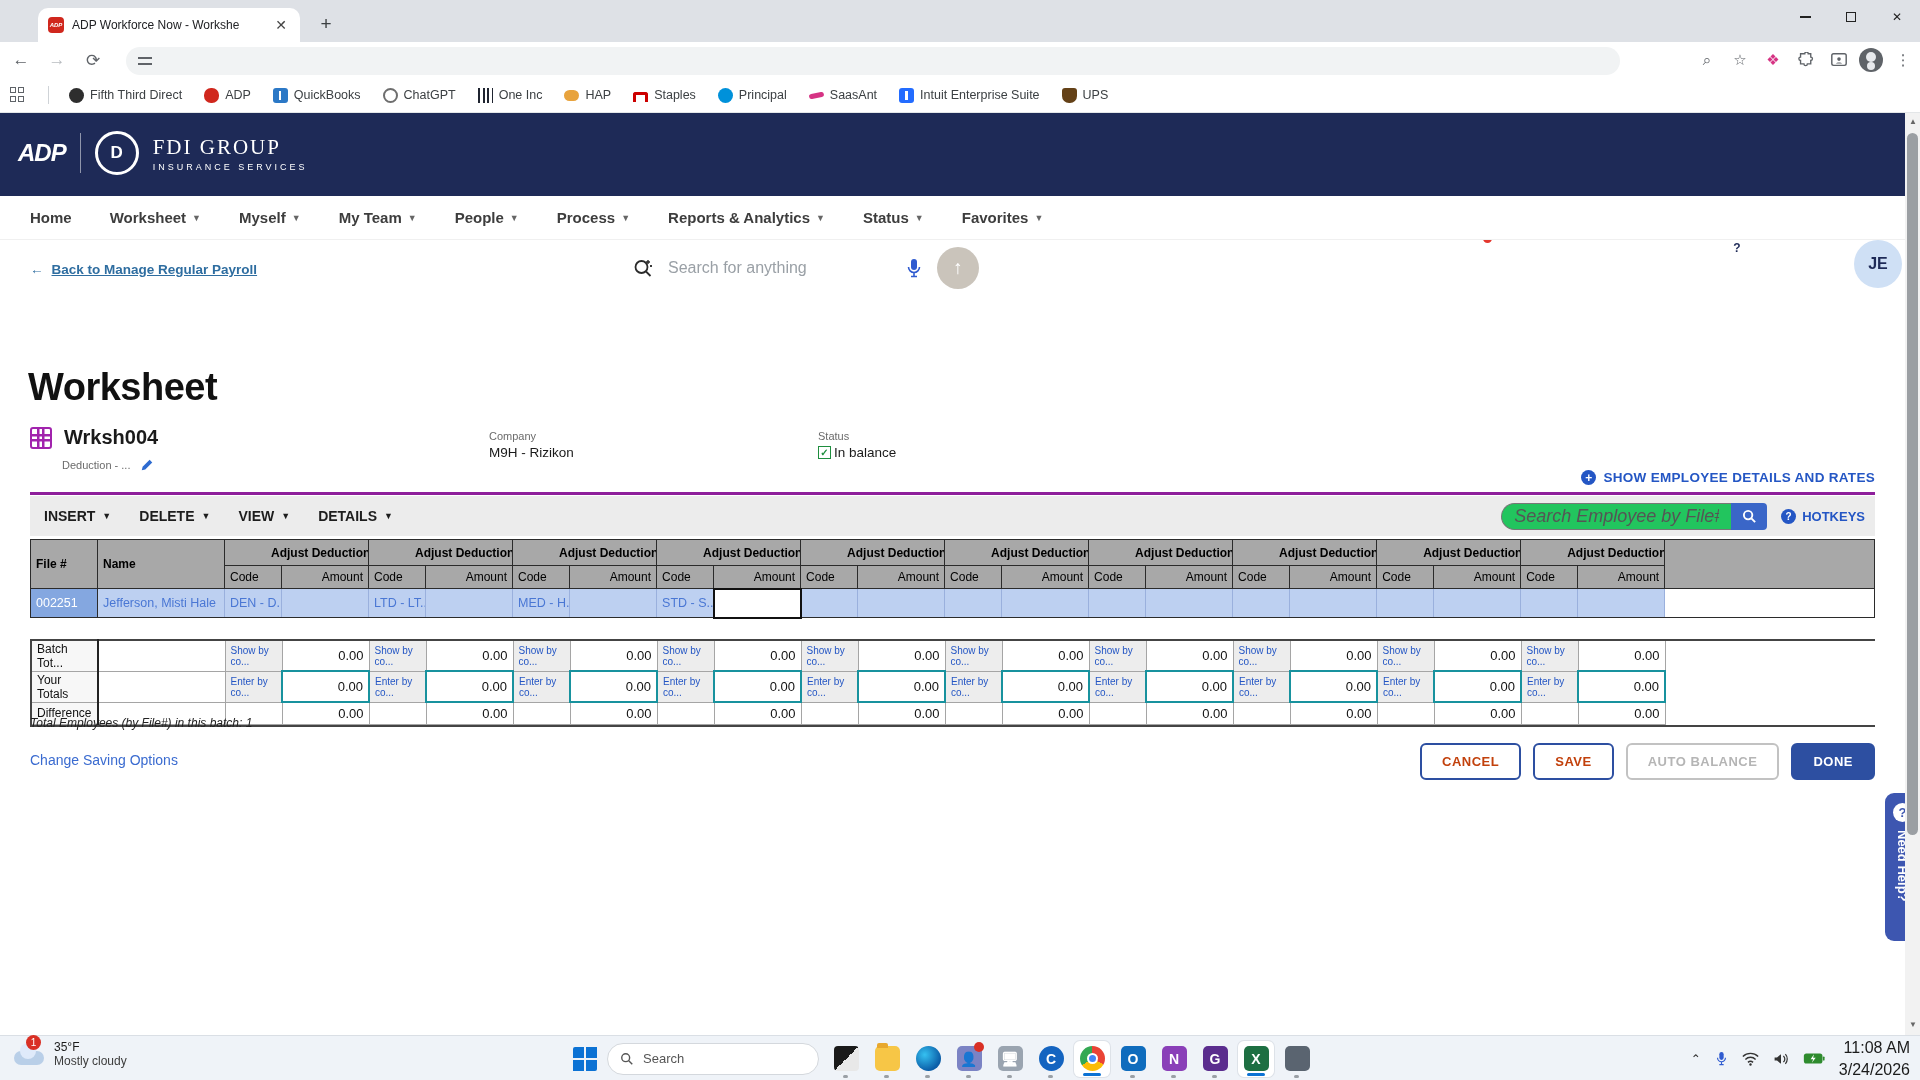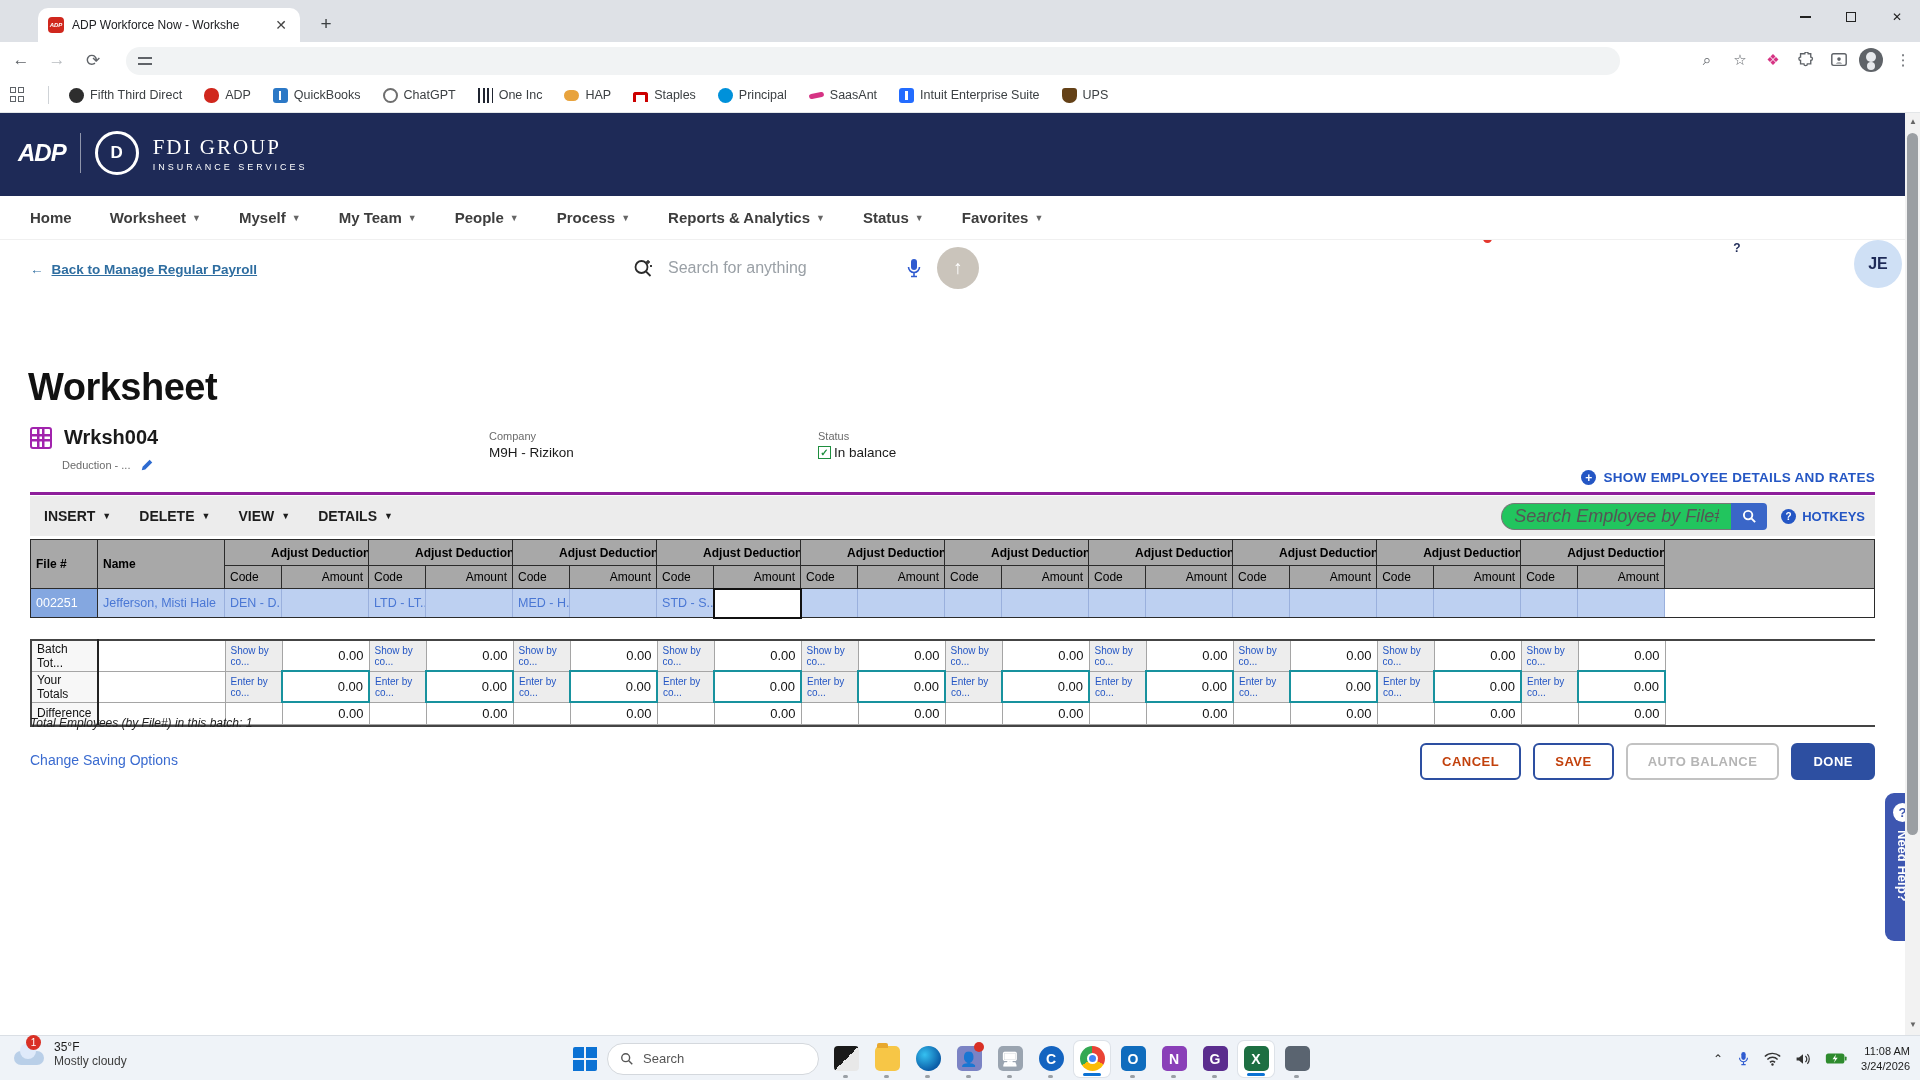--- a/index.html
+++ b/index.html
@@ -159,21 +159,21 @@
   .startbtn span { background:#0c72d4; width:11px; height:11px; }
   .startbtn span:nth-child(1){ border-radius:2px 0 0 0; } .startbtn span:nth-child(4){ border-radius:0 0 2px 0; }
   .tb-search { width:212px; height:32px; background:#fff; border:1px solid #d4d8dd; border-radius:16px; display:flex; align-items:center; padding:0 12px; gap:9px; color:#555; font-size:13px; }
   .appslot { width:36px; height:36px; border-radius:6px; display:flex; align-items:center; justify-content:center; position:relative; }
   .appslot.active { background:#fff; box-shadow:0 0 0 1px #dde2e8; }
   .appslot.active::after { content:""; position:absolute; bottom:1px; left:9px; width:18px; height:3px; border-radius:2px; background:#0c72d4; }
   .appslot .rdot { position:absolute; bottom:-1px; left:15px; width:5px; height:3px; border-radius:2px; background:#9aa0a6; }
   .app-ic { width:25px; height:25px; border-radius:5px; display:flex; align-items:center; justify-content:center; color:#fff; font-size:14px; font-weight:bold; }
   .tray { position:absolute; right:10px; top:0; height:45px; display:flex; align-items:center; gap:14px; }
   .tray .glyph { color:#333; font-size:14px; display:flex; align-items:center; }
-  .clock { text-align:right; font-size:11px; color:#1b1b1b; line-height:1.35; }
+  .clock { text-align:right; font-size:16px; color:#1b1b1b; line-height:1.35; }
 </style>
 </head>
 <body>
 
 <div class="tabstrip">
   <div class="tab">
     <span class="favicon-adp">ADP</span>
     <span class="tab-title">ADP Workforce Now - Workshe</span>
     <span class="tab-close">✕</span>
   </div>

